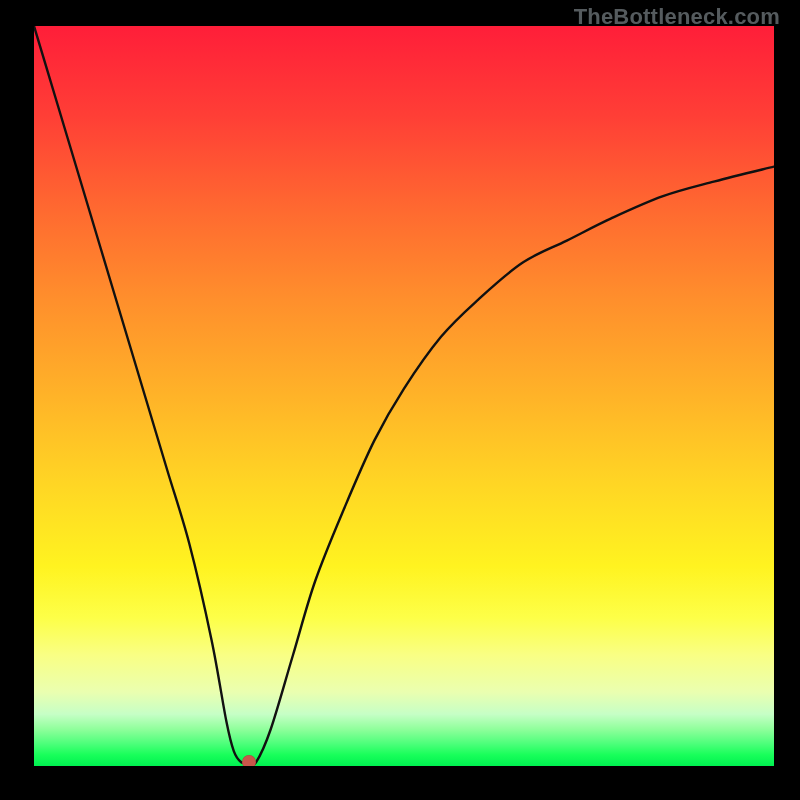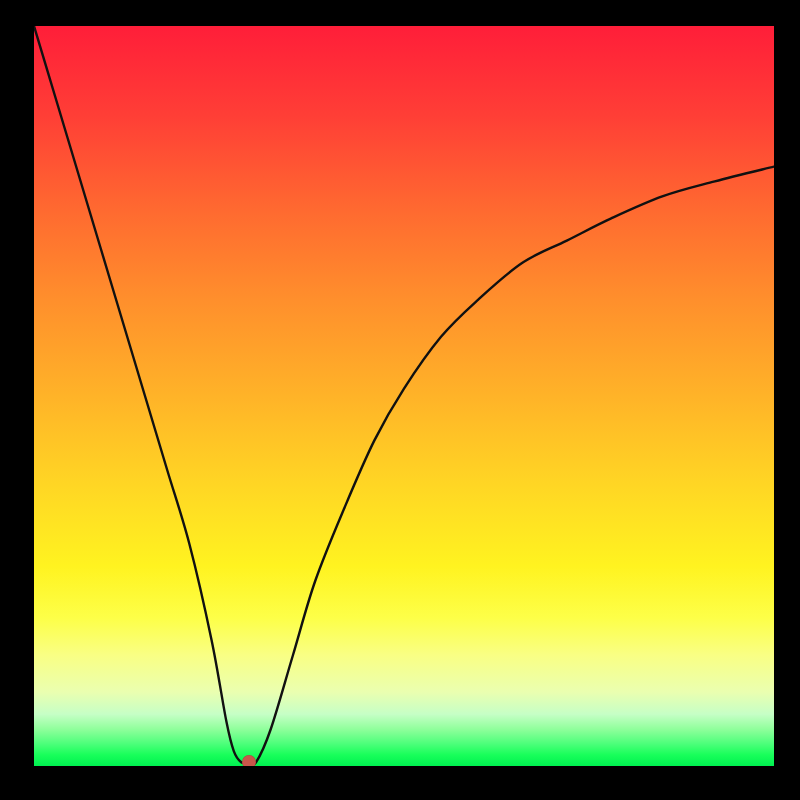--- a/index.html
+++ b/index.html
@@ -69,20 +69,21 @@
     border-radius: 50%;
     background: #c8574b;
     transform: translate(-50%, -50%);
     box-shadow: 0 0 0 0.5px rgba(0,0,0,0.15) inset;
   }
 </style>
 </head>
 <body>
 
 <div class="frame">
+  <div class="watermark">TheBottleneck.com</div>
 
   <div class="plot-area">
     <svg class="curve" viewBox="0 0 740 740" preserveAspectRatio="none">
       <path id="curve-path" d="M 0.00 0.00 C 3.70 12.33, 14.80 49.33, 22.20 74.00 C 29.60 98.67, 37.00 123.33, 44.40 148.00 C 51.80 172.67, 59.20 197.33, 66.60 222.00 C 74.00 246.67, 81.40 271.33, 88.80 296.00 C 96.20 320.67, 103.60 345.33, 111.00 370.00 C 118.40 394.67, 125.80 419.33, 133.20 444.00 C 140.60 468.67, 148.00 489.63, 155.40 518.00 C 162.80 546.37, 171.43 584.60, 177.60 614.20 C 183.77 643.80, 188.70 677.10, 192.40 695.60 C 196.10 714.10, 197.33 718.42, 199.80 725.20 C 202.27 731.98, 204.73 734.45, 207.20 736.30 C 209.67 738.15, 212.13 736.30, 214.60 736.30 C 217.07 736.30, 218.30 741.85, 222.00 736.30 C 225.70 730.75, 230.63 720.88, 236.80 703.00 C 242.97 685.12, 251.60 653.67, 259.00 629.00 C 266.40 604.33, 272.57 579.67, 281.20 555.00 C 289.83 530.33, 300.93 504.43, 310.80 481.00 C 320.67 457.57, 330.53 434.13, 340.40 414.40 C 350.27 394.67, 358.90 379.87, 370.00 362.60 C 381.10 345.33, 394.67 325.60, 407.00 310.80 C 419.33 296.00, 430.43 286.13, 444.00 273.80 C 457.57 261.47, 473.60 246.67, 488.40 236.80 C 503.20 226.93, 518.00 222.00, 532.80 214.60 C 547.60 207.20, 561.17 199.80, 577.20 192.40 C 593.23 185.00, 611.73 176.37, 629.00 170.20 C 646.27 164.03, 662.30 160.33, 680.80 155.40 C 699.30 150.47, 730.13 143.07, 740.00 140.60" fill="none" stroke="#111111" stroke-width="2.4" stroke-linecap="round" stroke-linejoin="round"></path>
     </svg>
     <div id="marker" class="marker" style="left: 214.6px; top: 736.3px; background: rgb(200, 87, 75);"></div>
   </div>
 </div>
 
 </body></html>

